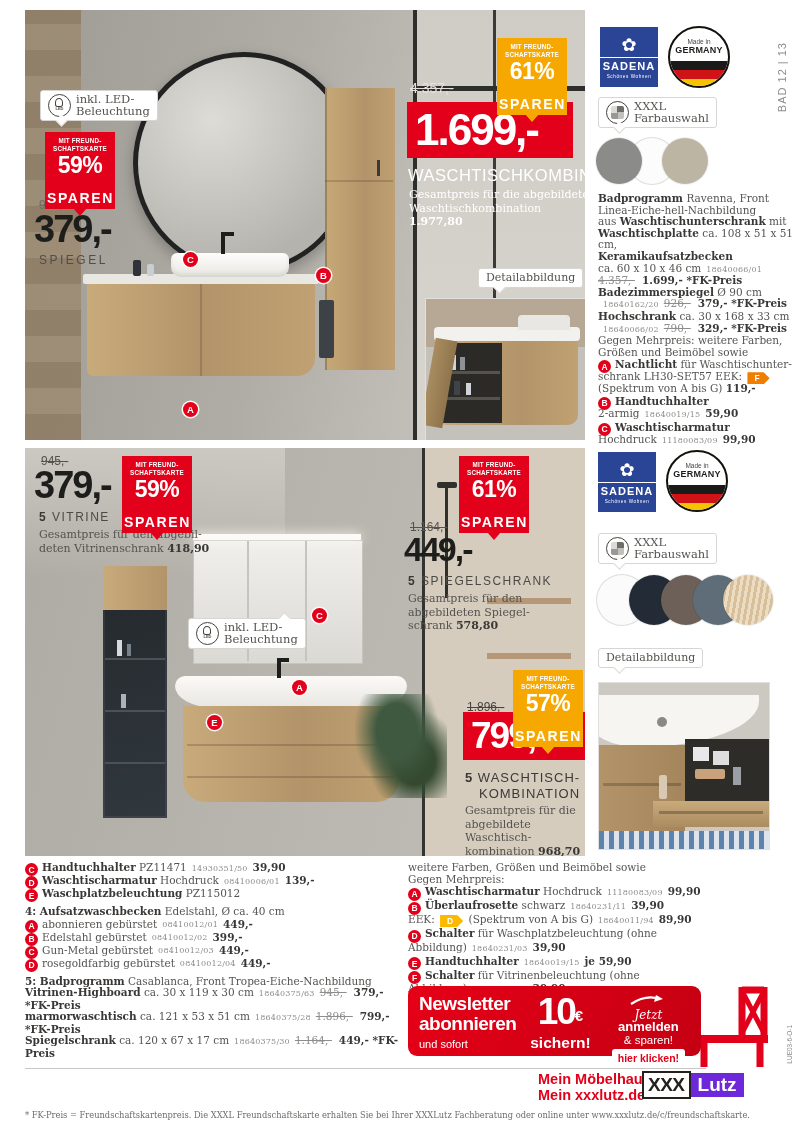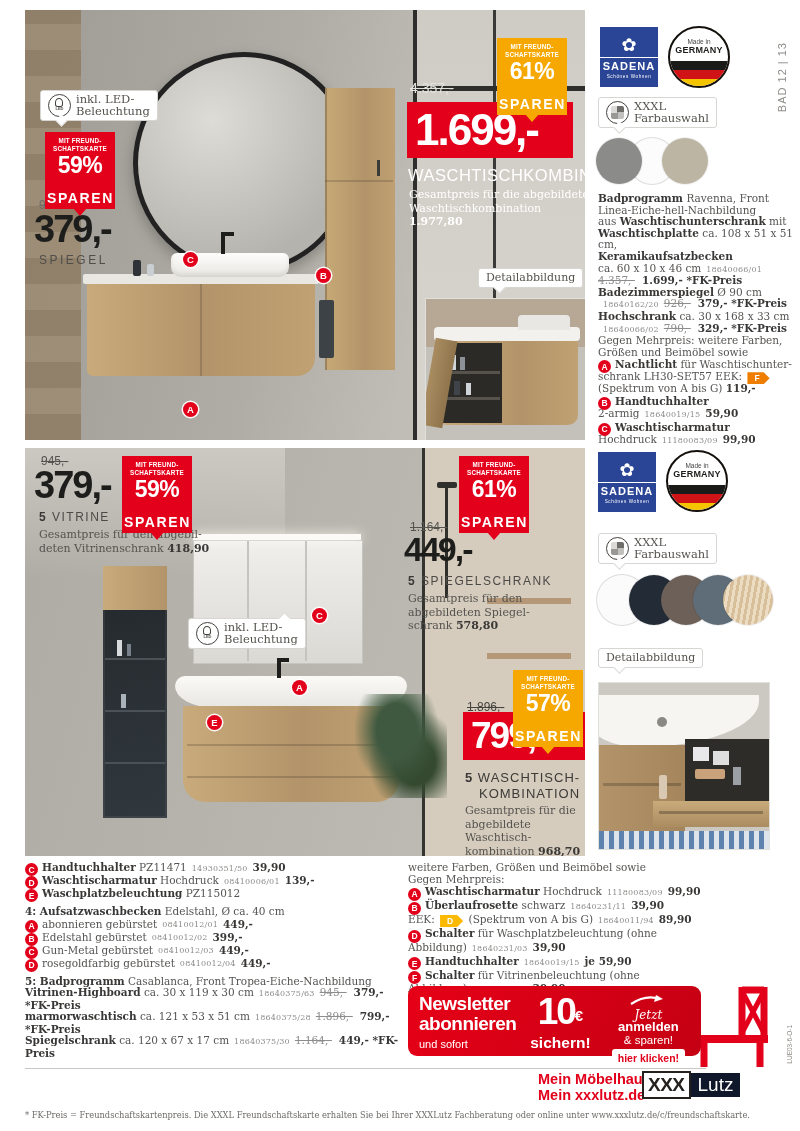--- a/index.html
+++ b/index.html
@@ -109,21 +109,21 @@
   .nl .jz{font-style:italic;font-family:"DejaVu Serif",serif;font-size:12px}
   .nl .an{font-weight:800;font-size:13px}
   .nlbtn{background:#fff;color:#e2001a;font-weight:800;font-size:10.5px;border-radius:3px;
       padding:3px 6px;display:inline-block;margin-top:3px;border:none;
       font-family:"Liberation Sans",sans-serif;cursor:pointer}
 
   .lgbox{position:absolute;display:flex;align-items:center;z-index:3;
       font-family:"Liberation Sans",sans-serif}
   .lgx{background:#fff;border:2.5px solid #23201d;color:#23201d;font-weight:900;font-size:19px;
       padding:1px 4px;letter-spacing:-.5px;display:flex;align-items:center}
-  .lgl{background:#0f172a;color:#fff;font-weight:400;font-size:19px;padding:1px 7px;
+  .lgl{background:#6d28d9;color:#fff;font-weight:700;font-size:19px;padding:1px 7px;
       display:flex;align-items:center}
   .tagline{position:absolute;color:#e2001a;font-family:"Liberation Sans",sans-serif;
       font-weight:800;font-size:14.5px;line-height:16px}
   .divider{position:absolute;background:#c9c7c3;height:1px}
   .footnote{position:absolute;font-size:8.3px;color:#6e6c68}
 </style>
 </head>
 <body>
 
 <div class="page">

